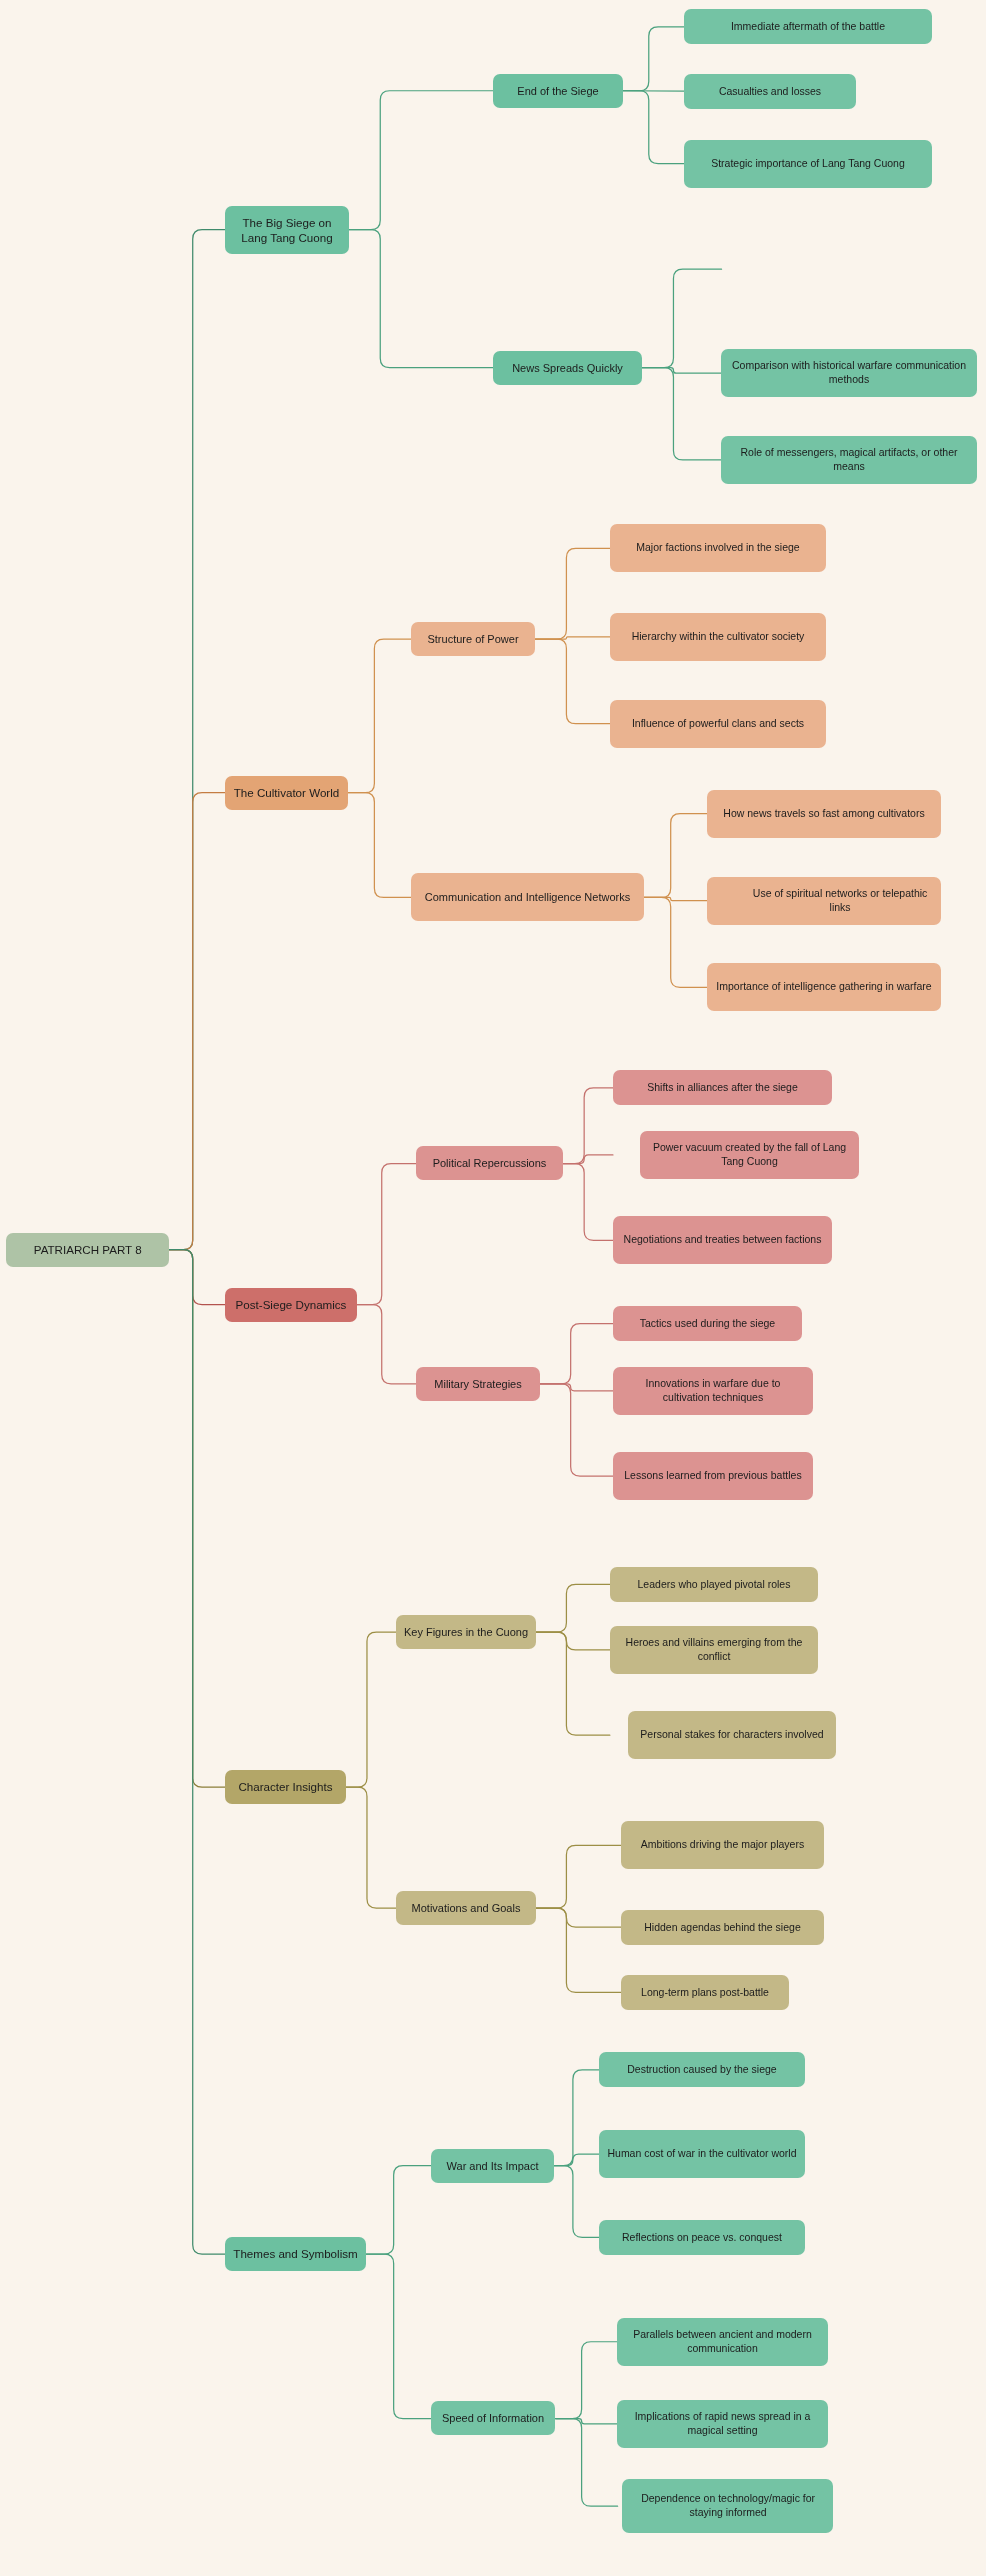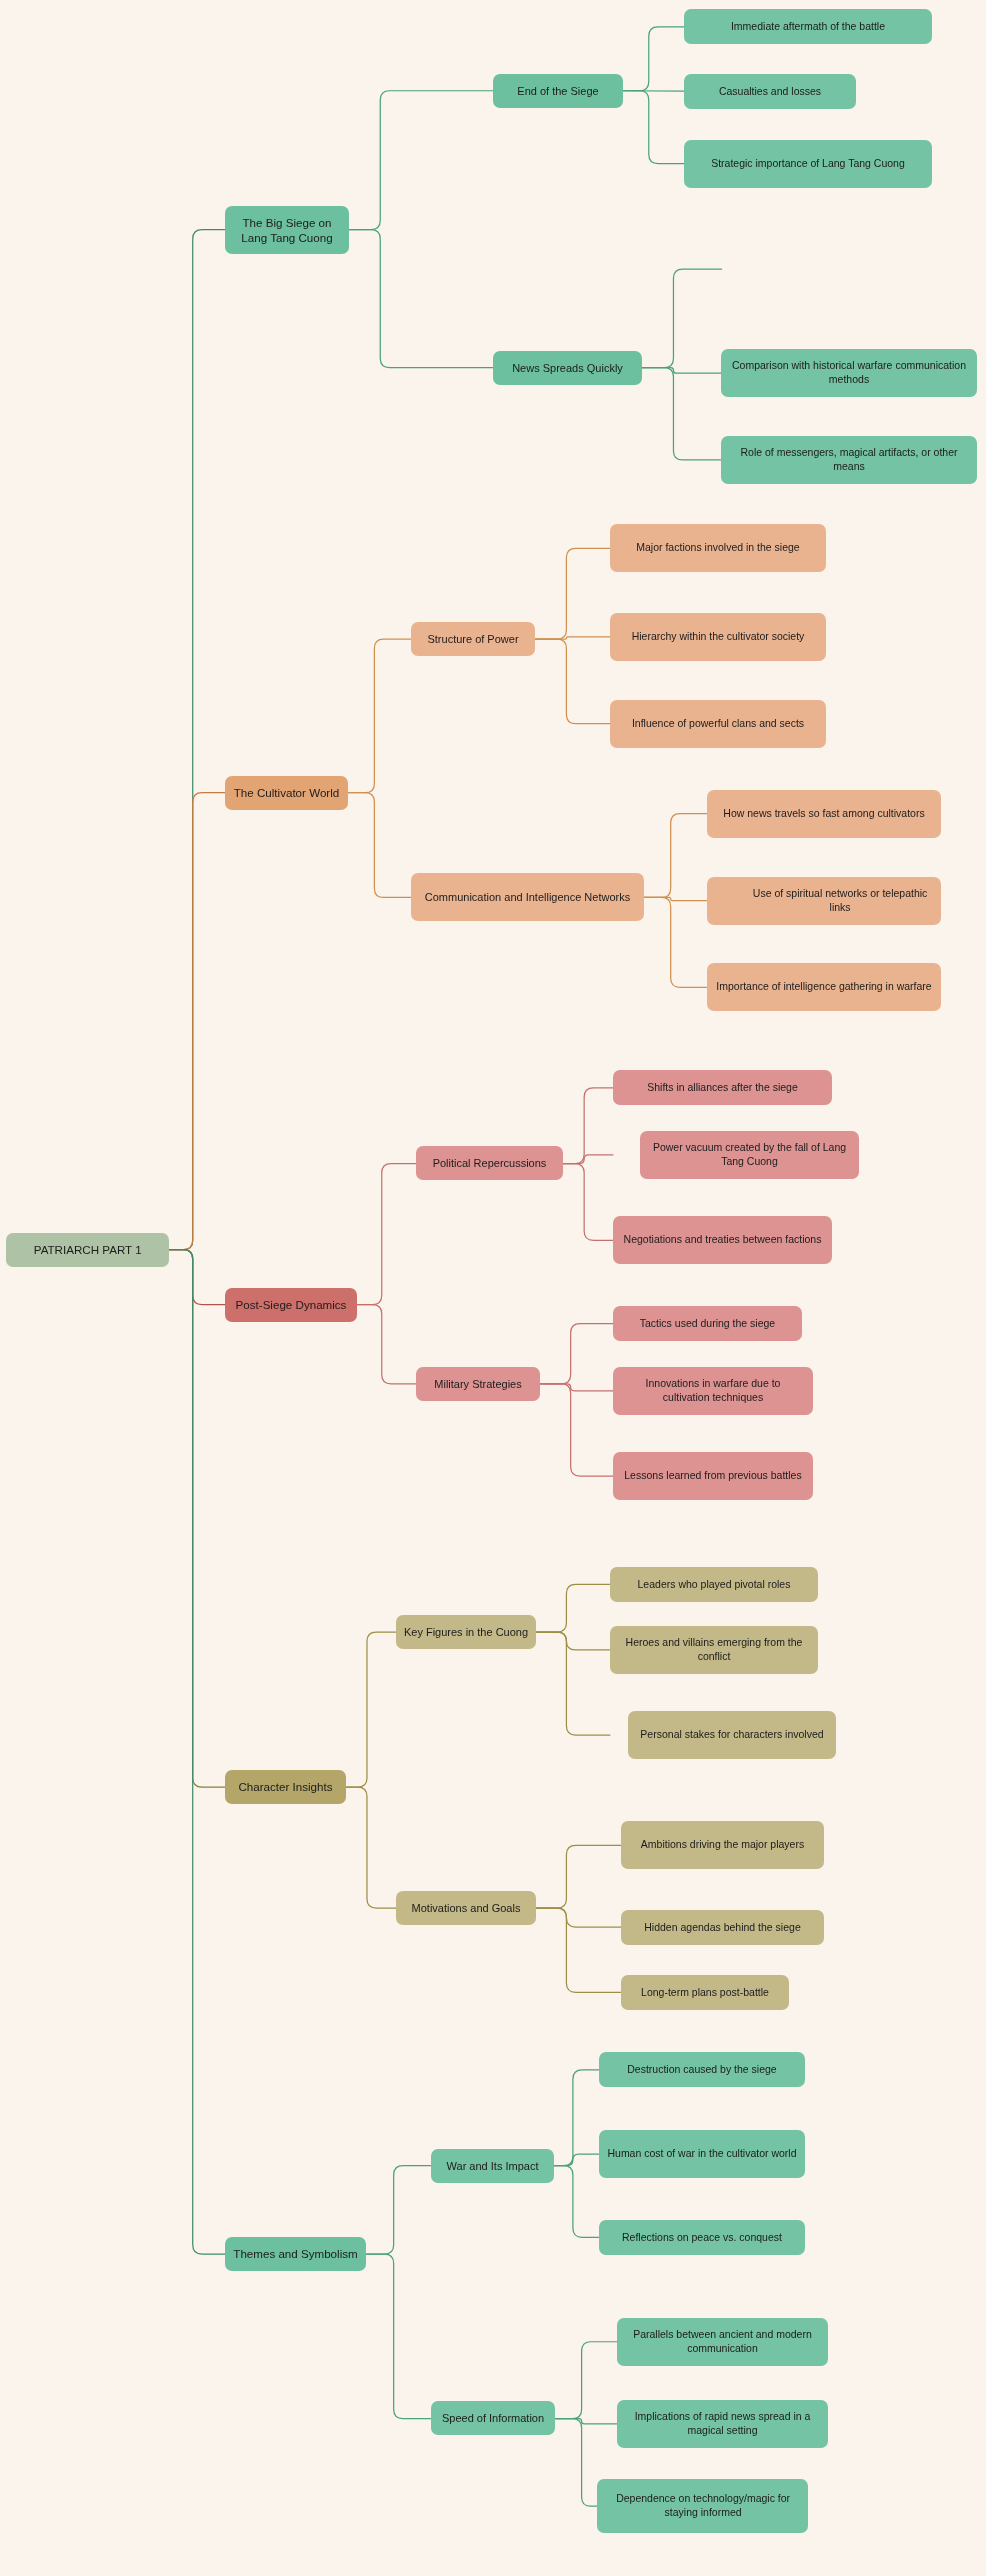--- a/index.html
+++ b/index.html
@@ -72,21 +72,21 @@
       <path d="M 472 2906 H 495.28 Q 507.28 2906 507.28 2894 V 2804 Q 507.28 2792 519.28 2792 H 556" fill="none" stroke="#4aa17e" stroke-width="1.6" stroke-linecap="round"></path>
       <path d="M 472 2906 H 495.28 Q 507.28 2906 507.28 2918 V 3106 Q 507.28 3118 519.28 3118 H 556" fill="none" stroke="#4aa17e" stroke-width="1.6" stroke-linecap="round"></path>
       <path d="M 714 2792 H 726.36 Q 738.36 2792 738.36 2780 V 2680.5 Q 738.36 2668.5 750.36 2668.5 H 772" fill="none" stroke="#4aa17e" stroke-width="1.6" stroke-linecap="round"></path>
       <path d="M 714 2792 H 730.86 Q 738.36 2792 738.36 2784.5 V 2784.5 Q 738.36 2777 745.86 2777 H 772" fill="none" stroke="#4aa17e" stroke-width="1.6" stroke-linecap="round"></path>
       <path d="M 714 2792 H 726.36 Q 738.36 2792 738.36 2804 V 2872.5 Q 738.36 2884.5 750.36 2884.5 H 772" fill="none" stroke="#4aa17e" stroke-width="1.6" stroke-linecap="round"></path>
       <path d="M 716 3118 H 737.6 Q 749.6 3118 749.6 3106 V 3031 Q 749.6 3019 761.6 3019 H 796" fill="none" stroke="#4aa17e" stroke-width="1.6" stroke-linecap="round"></path>
       <path d="M 716 3118 H 746.1 Q 749.6 3118 749.6 3121.5 V 3121.5 Q 749.6 3125 753.1 3125 H 796" fill="none" stroke="#4aa17e" stroke-width="1.6" stroke-linecap="round"></path>
       <path d="M 716 3118 H 737.6 Q 749.6 3118 749.6 3130 V 3219 Q 749.6 3231 761.6 3231 H 796" fill="none" stroke="#4aa17e" stroke-width="1.6" stroke-linecap="round"></path>
     </svg>
 <div class="node lvl0" style="left: 6.2px; top: 1233px; width: 163px; height: 34px; background: rgb(174, 195, 166);">
-      <span>PATRIARCH PART 1</span>
+      <span>PATRIARCH PART 8</span>
     </div>
     <div class="node lvl1" style="left: 225px; top: 206px; width: 124px; height: 48px; background: rgb(108, 192, 160);">
       <span>The Big Siege on Lang Tang Cuong</span>
     </div>
     <div class="node lvl2" style="left: 493px; top: 74px; width: 130px; height: 34px; background: rgb(108, 192, 160);">
       <span>End of the Siege</span>
     </div>
     <div class="node lvl3" style="left: 684px; top: 9.3px; width: 248px; height: 35px; background: rgb(116, 195, 164);">
       <span>Immediate aftermath of the battle</span>
     </div>
@@ -203,17 +203,17 @@
     </div>
     <div class="node lvl2" style="left: 431px; top: 2401px; width: 124px; height: 34px; background: rgb(116, 195, 164);">
       <span>Speed of Information</span>
     </div>
     <div class="node lvl3" style="left: 617px; top: 2318px; width: 211px; height: 48px; background: rgb(116, 195, 164);">
       <span>Parallels between ancient and modern communication</span>
     </div>
     <div class="node lvl3" style="left: 617px; top: 2400px; width: 211px; height: 48px; background: rgb(116, 195, 164);">
       <span>Implications of rapid news spread in a magical setting</span>
     </div>
-    <div class="node lvl3" style="left: 597px; top: 2479px; width: 211px; height: 54px; background: rgb(116, 195, 164); padding-left: 9px;">
+    <div class="node lvl3" style="left: 622px; top: 2479px; width: 211px; height: 54px; background: rgb(116, 195, 164); padding-left: 9px;">
       <span>Dependence on technology/magic for staying informed</span>
     </div>
   </div>
 
 
 </body></html>

